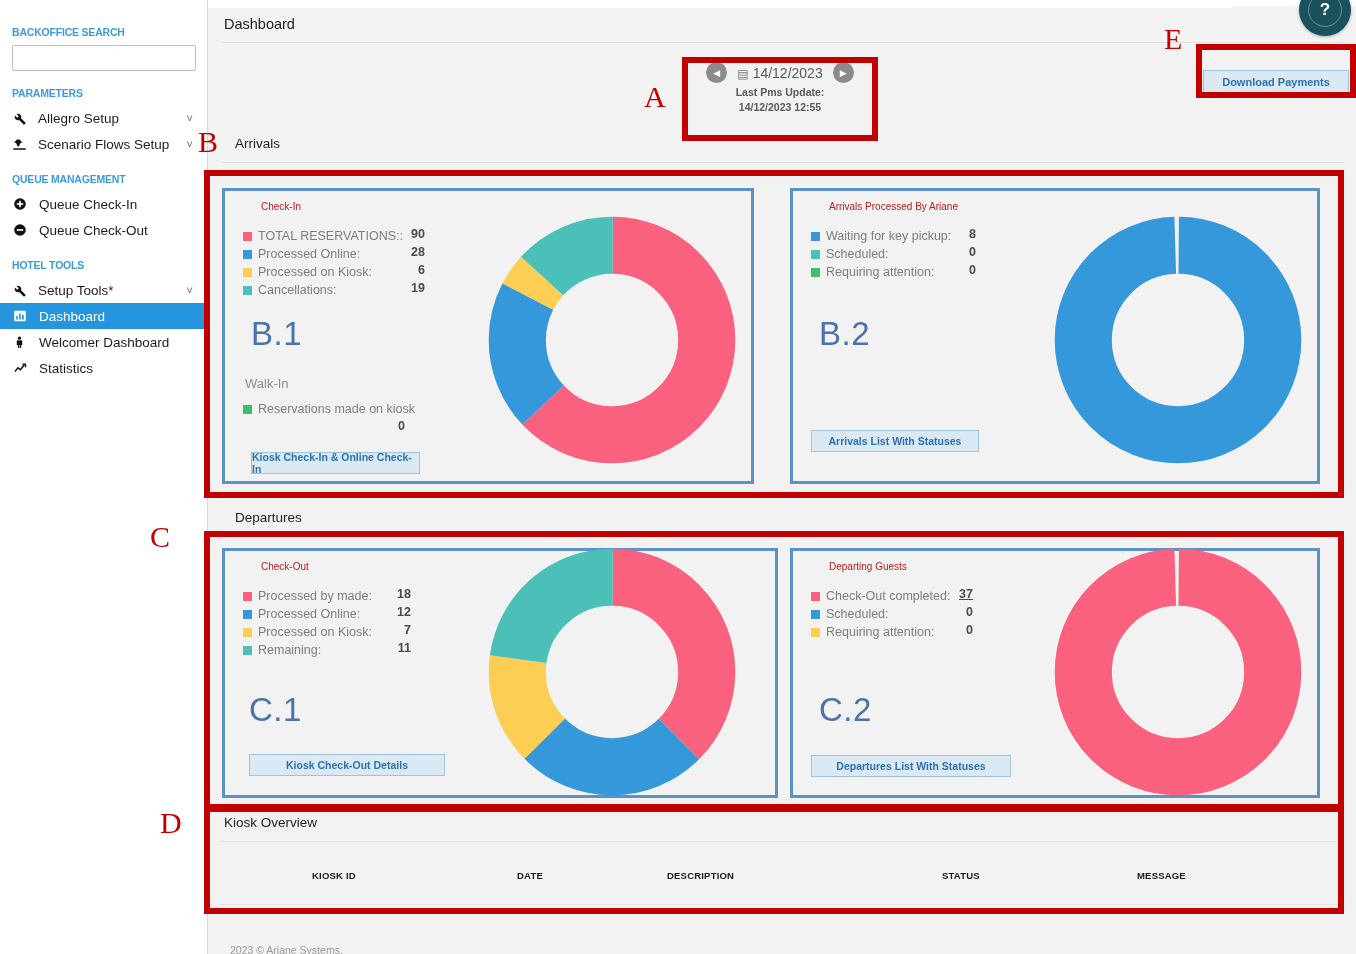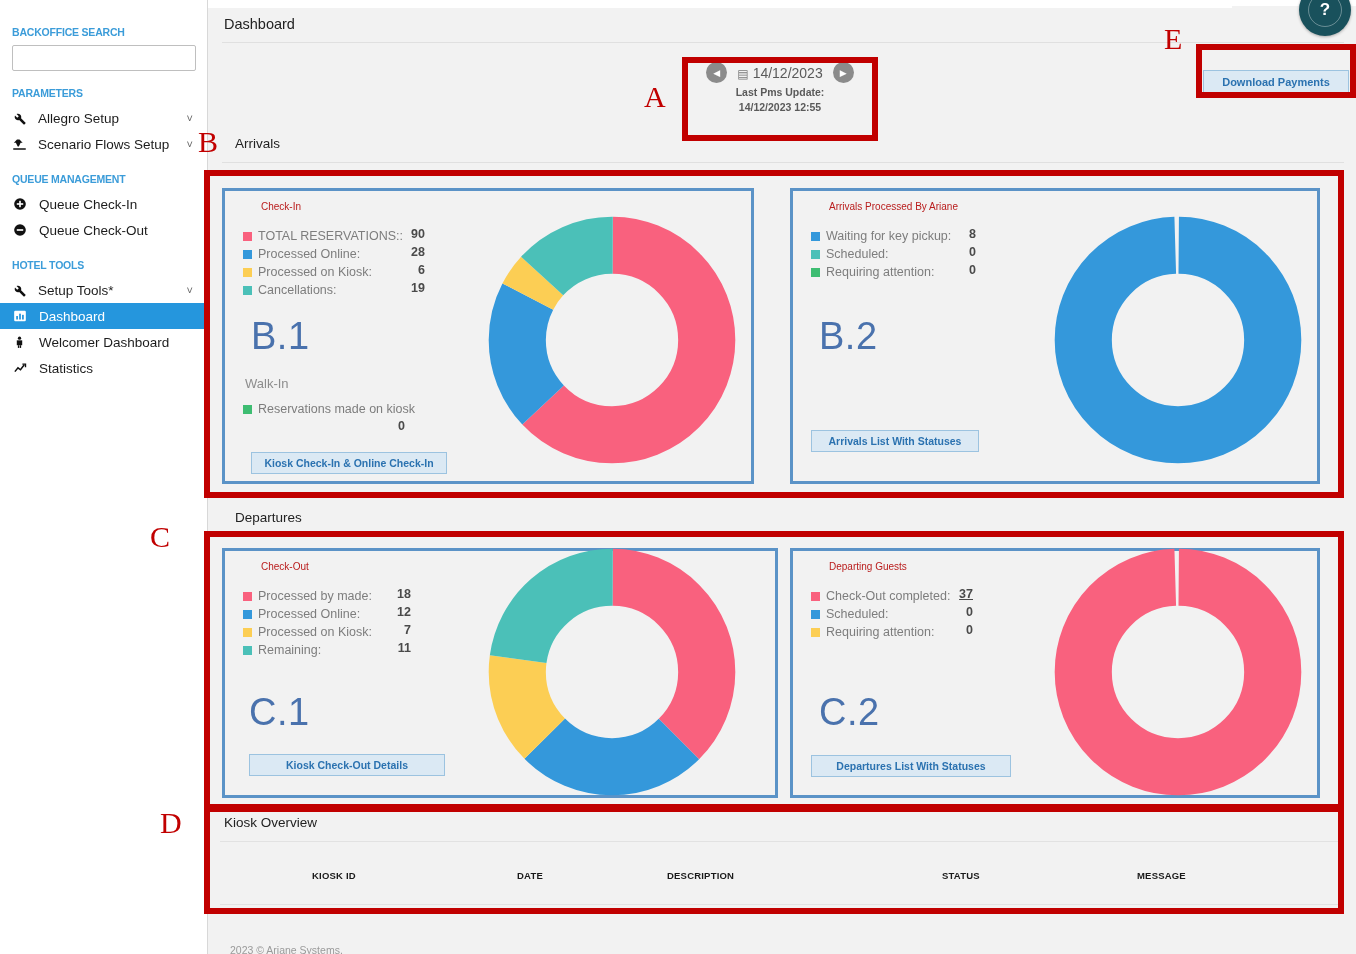--- a/index.html
+++ b/index.html
@@ -115,21 +115,21 @@
     display: flex; align-items: center; height: 18px; font-size: 12.5px;
     color: #7d7d7d; white-space: nowrap;
   }
   .sw { width: 9px; height: 9px; flex: 0 0 9px; margin-right: 6px; }
   .lg-name { display: inline-block; }
   .lg-val {
     position: absolute; font-weight: bold; color: #4a4a4a; font-size: 12.5px;
     text-align: right;
   }
   .big-letter {
-    position: absolute; font-size: 38px; color: #4a72ad; font-weight: normal;
+    position: absolute; font-size: 33px; color: #4a72ad; font-weight: normal;
     letter-spacing: 0.5px;
   }
   .card-btn {
     position: absolute; background: #dbe9f4; border: 1px solid #9cc3e0;
     color: #2b72b0; font-size: 10.5px; font-weight: bold; cursor: pointer;
     display: flex; align-items: center; justify-content: center; height: 22px;
     font-family: "Liberation Sans", sans-serif;
   }
   .donut { position: absolute; }
 
@@ -326,21 +326,21 @@
 
     <div class="big-letter" style="left:26px; top:124px;">B.1</div>
 
     <div style="position:absolute; left:20px; top:185px; font-size:13px; color:#8d8d8d;">Walk-In</div>
     <div class="legend-row" style="position:absolute; left:18px; top:209px;">
       <span class="sw" style="background:#3ebd72"></span>
       <span class="lg-name">Reservations made on kiosk</span>
     </div>
     <div class="lg-val" style="left:152px; top:228px; width:28px;">0</div>
 
-    <div class="card-btn" style="left:26px; top:261px; width:196px;">Kiosk Check-In &amp; Online Check-In</div>
+    <div class="card-btn" style="left:26px; top:261px; width:169px;">Kiosk Check-In &amp; Online Check-In</div>
 
     <svg class="donut" style="left:262px; top:24px;" width="250" height="250" viewBox="0 0 42 42">
       <circle cx="21" cy="21" r="15.915" fill="#f2f2f2"></circle>
       <circle cx="21" cy="21" r="15.915" fill="transparent" stroke="#f9617e" stroke-width="9.6" stroke-dasharray="62.9 37.1" stroke-dashoffset="25"></circle>
       <circle cx="21" cy="21" r="15.915" fill="transparent" stroke="#3498db" stroke-width="9.6" stroke-dasharray="19.6 80.4" stroke-dashoffset="-37.9"></circle>
       <circle cx="21" cy="21" r="15.915" fill="transparent" stroke="#fcce54" stroke-width="9.6" stroke-dasharray="4.2 95.8" stroke-dashoffset="-57.5"></circle>
       <circle cx="21" cy="21" r="15.915" fill="transparent" stroke="#4bc0b8" stroke-width="9.6" stroke-dasharray="13.3 86.7" stroke-dashoffset="-61.7"></circle>
     </svg>
   </div>
 

